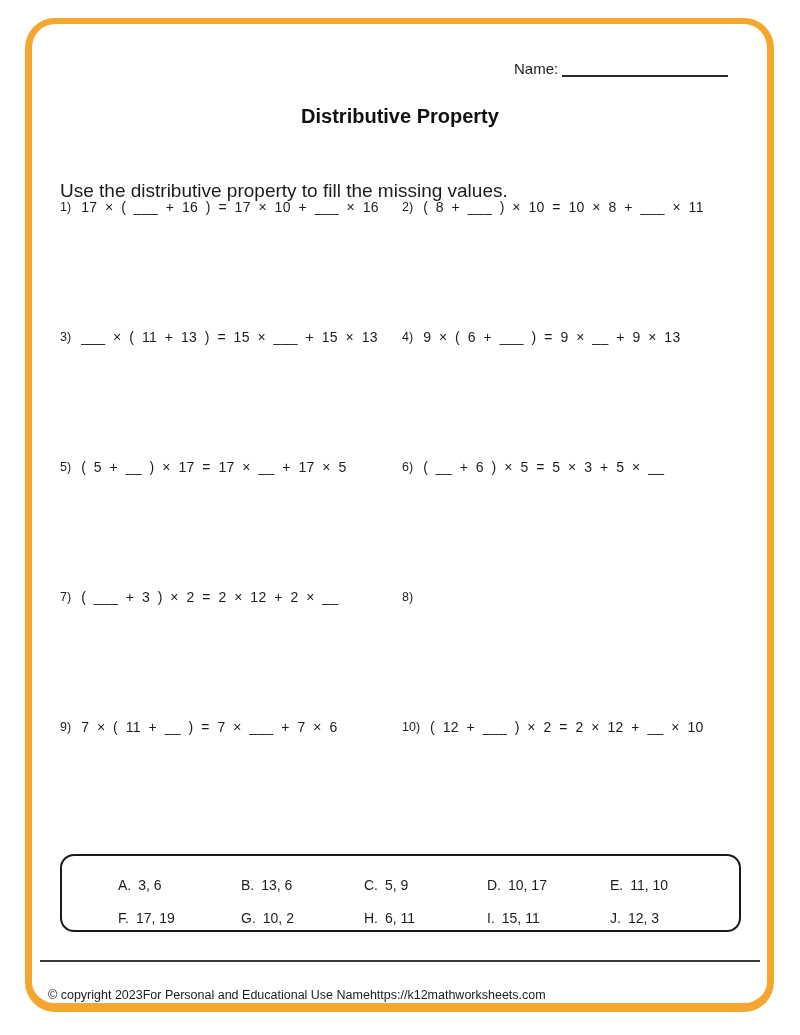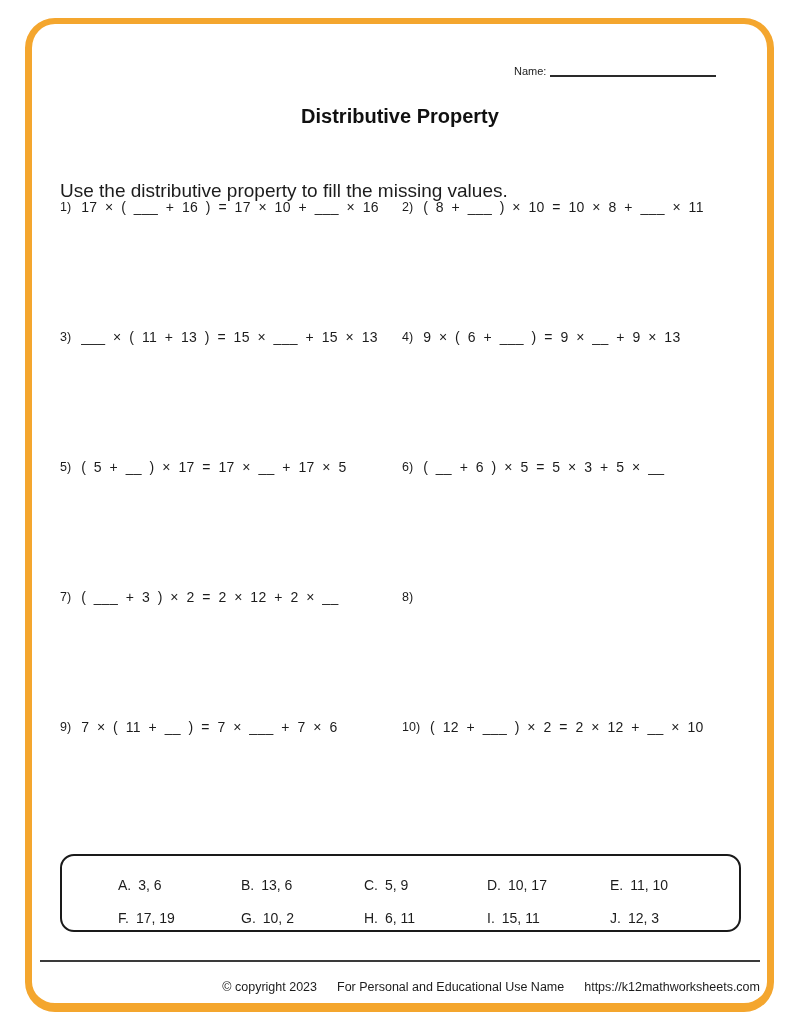--- a/index.html
+++ b/index.html
@@ -19,22 +19,22 @@
     width: 749px; height: 994px;
     border-style: solid;
     border-width: 6px 7px 9px 7px;
     border-radius: 30px;
     pointer-events: none;
   }
 
   
   .name-row {
     position: absolute; top: 60px; left: 514px;
-    display: flex; align-items: flex-end;
-    font-size: 11px;
+    display: flex; 
+    font-size: 15px;
   }
   .name-line {
     display: inline-block;
     width: 166px; height: 17px;
     border-bottom: 2px solid #2a2a2a;
     margin-left: 4px;
   }
 
   
   .title {
@@ -85,23 +85,23 @@
   }
   .answer-item { font-size: 14px; white-space: nowrap; margin-top: 16px; }
   .answer-letter { margin-right: 7px; }
 
   
   .footer {
     position: absolute; top: 960px; left: 40px; width: 720px;
   }
   .footer-divider { height: 2px; background: #3a3a3a; }
   .footer-row {
-    display: flex; justify-content: flex-end; align-items: baseline;
-    margin-top: 18px; padding-left: 8px;
-    font-size: 12.5px; color: #1c1c1c; gap: 20px;
+    display: flex; justify-content: flex-start; align-items: baseline;
+    margin-top: 26px; padding-left: 8px;
+    font-size: 12.5px; color: #1c1c1c;
   }
 </style>
 </head>
 <body>
 
 <div class="page">
 
   <div class="frame" style="border-color: rgb(244, 166, 46);"></div>
 
   <div class="name-row">

